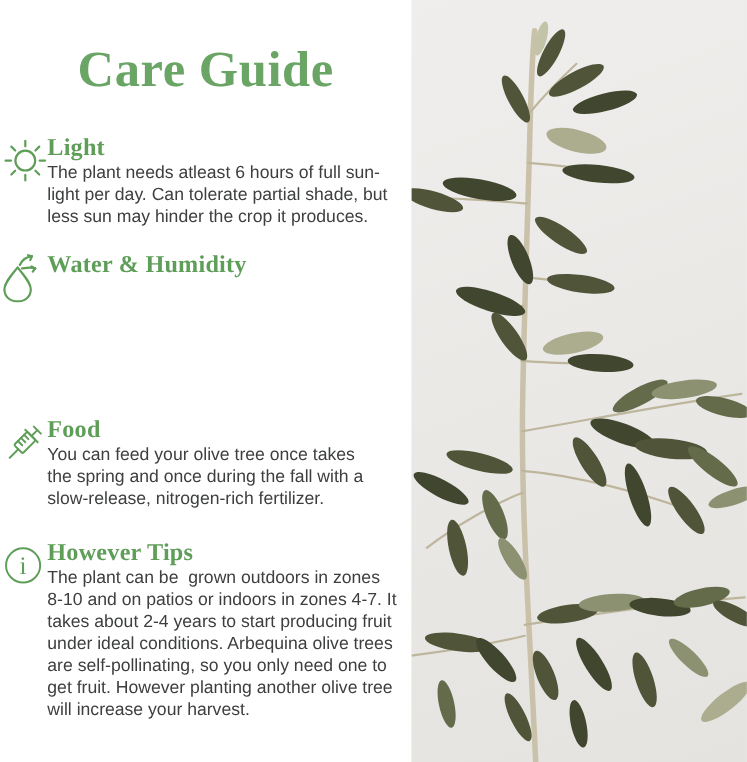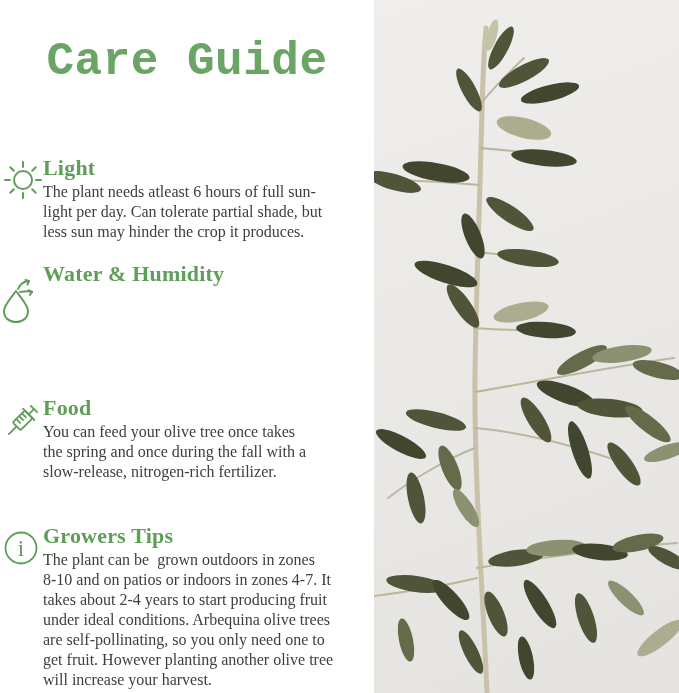--- a/index.html
+++ b/index.html
@@ -8,30 +8,30 @@
     position:relative;
     width:679px; height:693px;
     background:var(--page-bg,#ffffff);
     overflow:hidden;
     font-family:"Liberation Sans", sans-serif;
   }
   .text-col { position:absolute; left:0; top:0; width:374px; height:693px; }
   .title {
     position:absolute; top:36px; left:0; width:374px;
     text-align:center;
-    font-family:Liberation Mono, monospace;
+    font-family:Liberation Serif, serif;
     font-weight:bold;
     font-size:46px;
     letter-spacing:0.5px;
     color:var(--title-green,#6ba566);
   }
-  .section { position:absolute; left:0; width:366px; display:flex;margin-top:34px; }
+  .section { position:absolute; left:0; width:366px; display:flex; }
   .sec-light   { top:121px; }
-  .sec-water   { top:227px;align-items:center; }
-  .sec-food    { top:361px; }
+  .sec-water   { top:227px; }
+  .sec-food    { top:377px; }
   .sec-growers { top:489px; }
   .icon-box { width:43px; flex:0 0 43px; position:relative; }
   .icon-svg { position:absolute; left:0; top:0; }
   .icn { stroke:var(--icon-green,#5f9e58); fill:none; stroke-width:2; stroke-linecap:round; stroke-linejoin:round; }
   .icn-thin { stroke-width:1.8; }
   .icn-txt {
     fill:var(--icon-green,#5f9e58); stroke:none;
     font-family:"Liberation Serif", serif; font-size:23px;
   }
   .sec-text { flex:1 1 auto; padding-top:0; }
@@ -43,21 +43,20 @@
     margin-bottom:1px;
     color:var(--heading-green,#5f9e58);
     letter-spacing:0.2px;
   }
   .sec-body {
     font-size:16px;
     line-height:20px;
     color:var(--body-text,#3d3e3e);
     white-space:pre;
     letter-spacing:0px;
-    font-family:Liberation Serif, serif;
   }
   .photo {
     position:absolute; left:374px; top:0; width:305px; height:693px;
     background:linear-gradient(160deg, var(--photo-bg-light,#efeeec) 0%, var(--photo-bg-dark,#e4e3e0) 100%);
     overflow:hidden;
   }
   .photo svg { display:block; }
   .trunk { stroke:var(--trunk,#c9c1a9); stroke-width:5; fill:none; stroke-linecap:round; }
   .stem  { stroke:var(--stem,#beb69c); stroke-width:2; fill:none; stroke-linecap:round; }
   .lf { stroke:none; }
@@ -142,21 +141,21 @@
   </div>
 
   <div class="section sec-growers">
     <div class="icon-box">
       <svg class="icon-svg" style="left:2px; top:6px;" width="38" height="38" viewBox="0 0 38 38">
         <circle class="icn icn-thin" cx="19" cy="19" r="15.5"></circle>
         <text class="icn-txt" x="19" y="27" text-anchor="middle">i</text>
       </svg>
     </div>
     <div class="sec-text">
-      <div class="sec-heading">Growers Tips</div>
+      <div class="sec-heading">However Tips</div>
       <div class="sec-body">The plant can be  grown outdoors in zones
 8-10 and on patios or indoors in zones 4-7. It
 takes about 2-4 years to start producing fruit
 under ideal conditions. Arbequina olive trees
 are self-pollinating, so you only need one to
 get fruit. However planting another olive tree
 will increase your harvest.</div>
     </div>
   </div>
 

